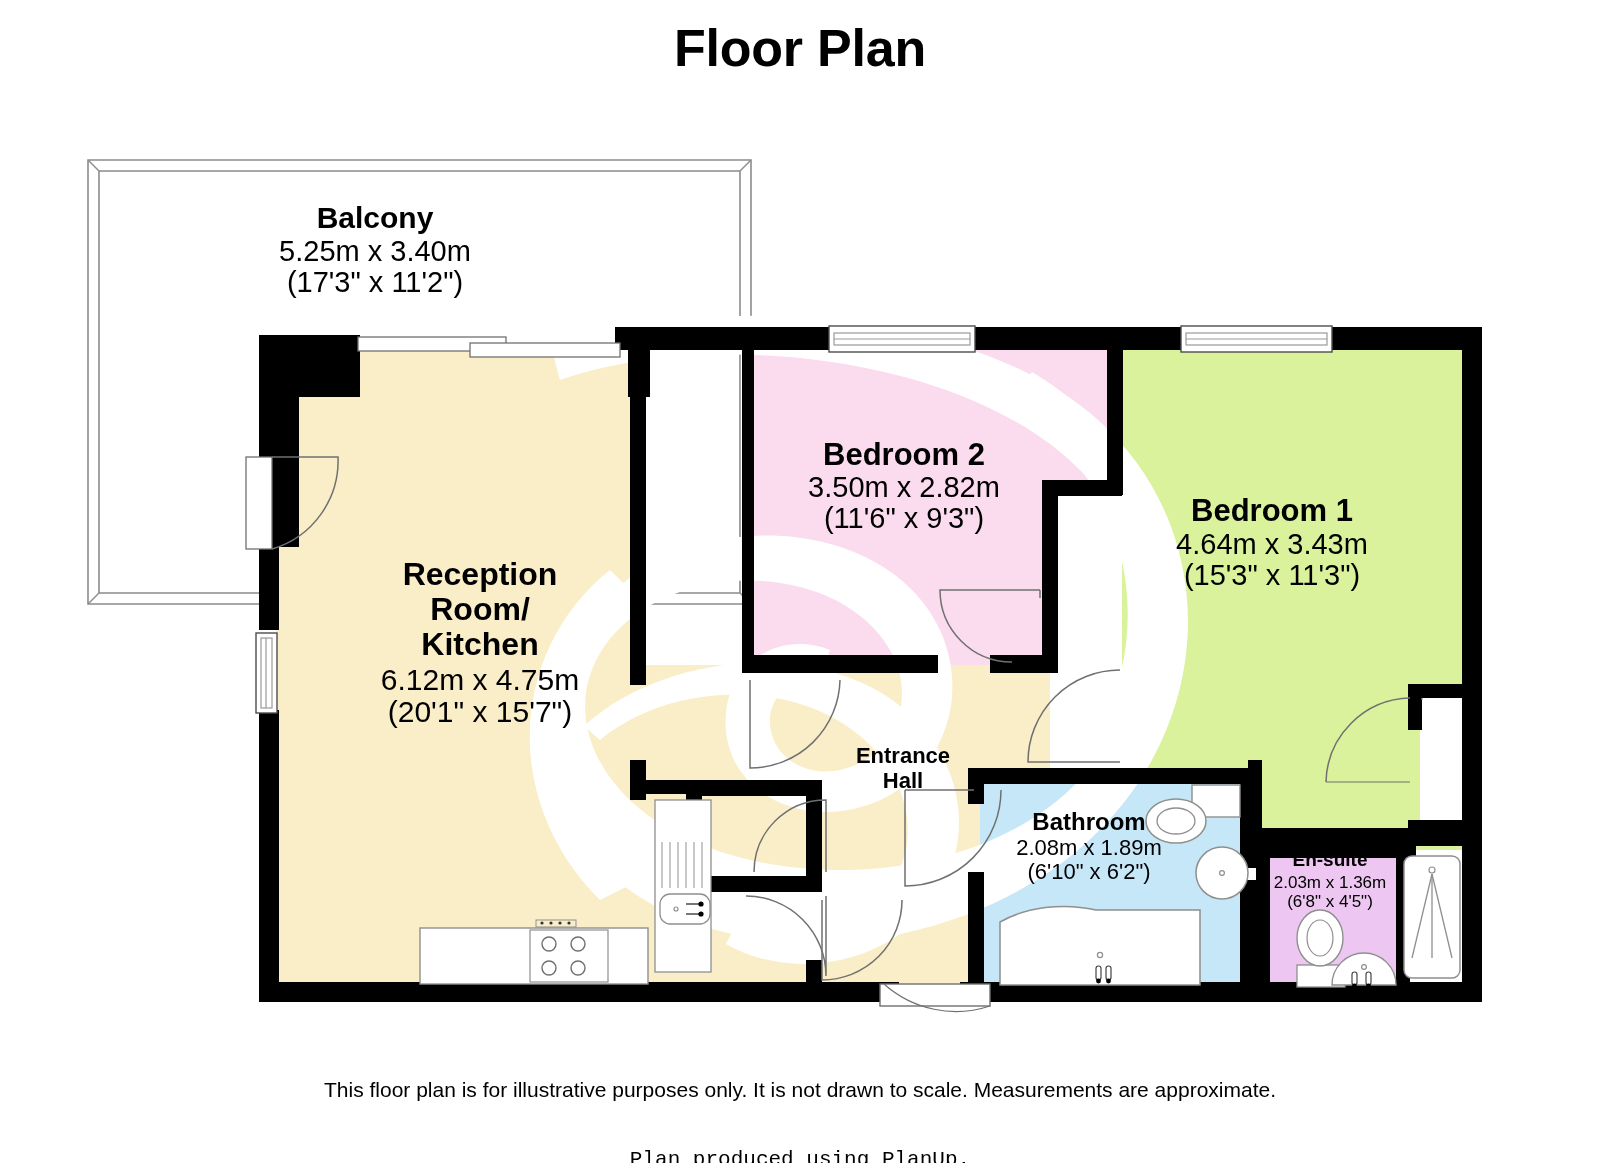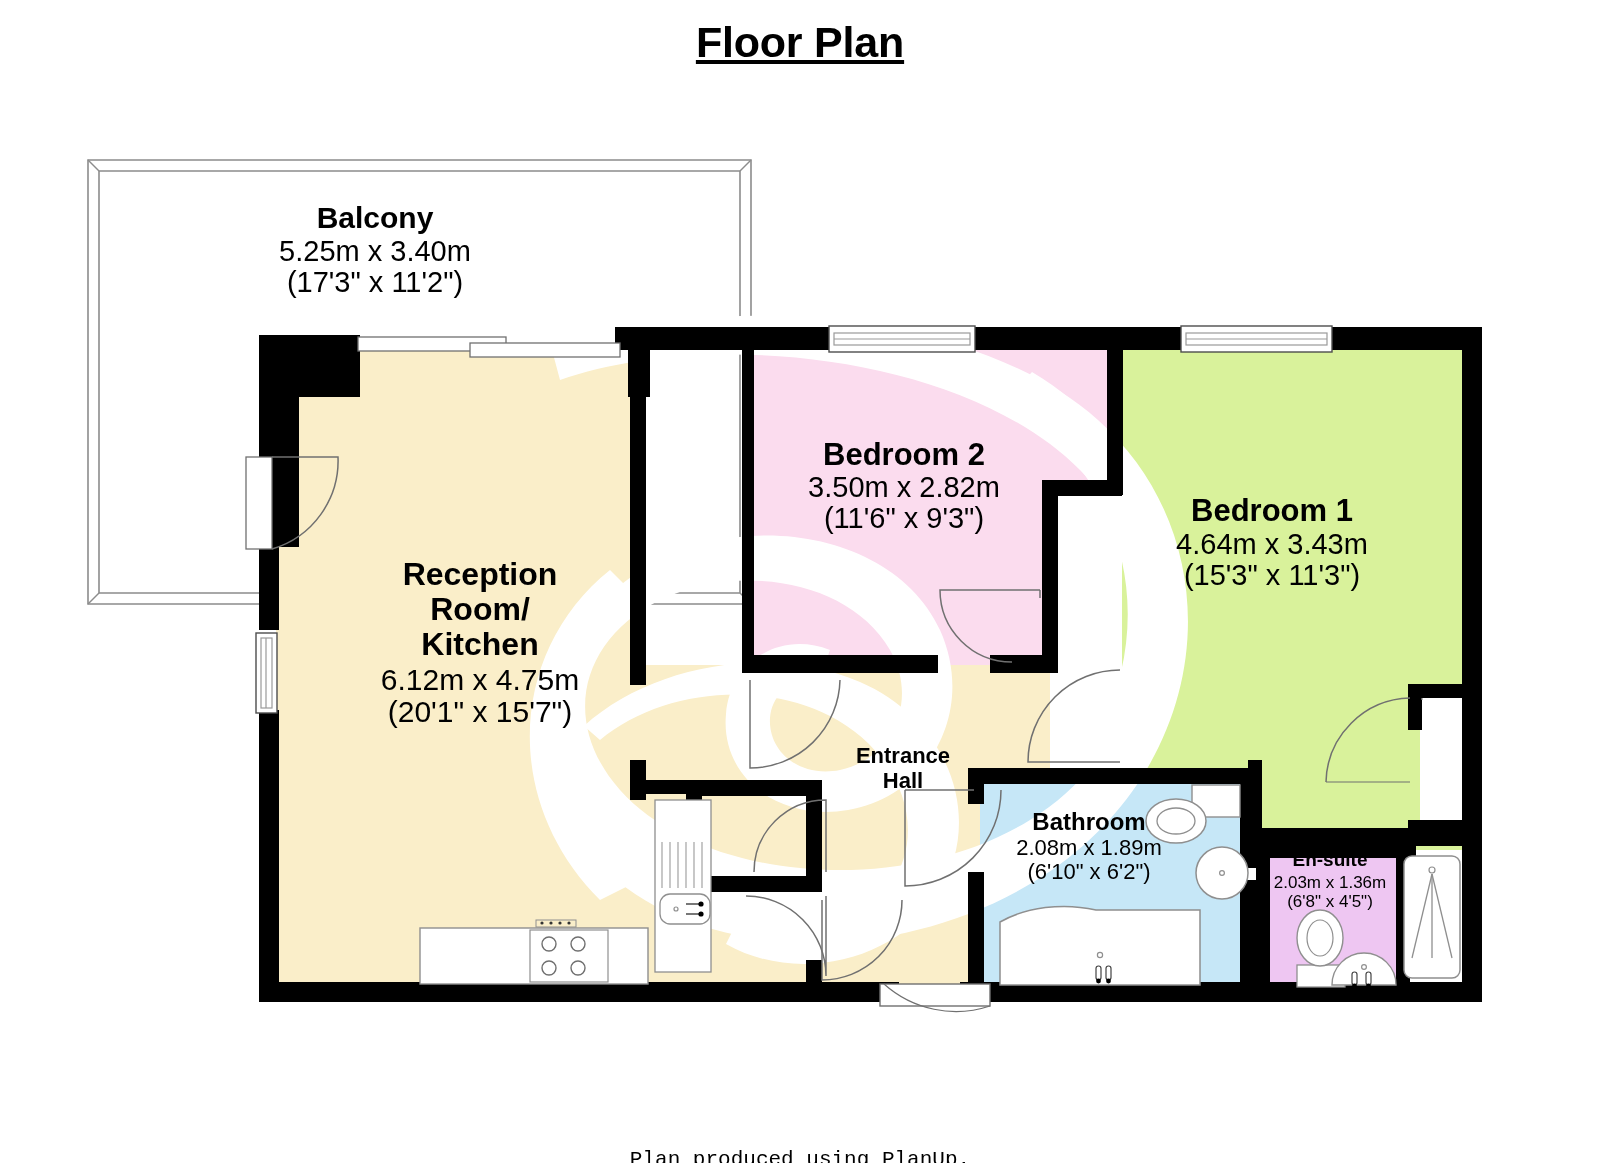--- a/index.html
+++ b/index.html
@@ -21,24 +21,23 @@
     width: 1600px;
     height: 1163px;
     background: #ffffff;
   }
   .title {
     position: absolute;
     top: 18px;
     left: 0;
     width: 1600px;
     text-align: center;
-    font-size: 43px;
+    font-size: 52px;
     font-weight: bold;
     letter-spacing: -0.2px;
-    text-decoration: underline;
   }
   .subtitle {
     position: absolute;
     top: 77px;
     left: 0;
     width: 1600px;
     text-align: center;
     font-size: 27px;
     font-weight: normal;
   }
@@ -414,15 +413,16 @@
 
       <g>
         <text class="room-name" x="1330" y="866" style="font-size:19px">En-suite</text>
         <text class="room-dim" x="1330" y="888" style="font-size:17px">2.03m x 1.36m</text>
         <text class="room-dim" x="1330" y="907" style="font-size:17px">(6'8" x 4'5")</text>
       </g>
 
     </g>
   </svg>
 
+  <div class="footer footer-1">This floor plan is for illustrative purposes only. It is not drawn to scale. Measurements are approximate.</div>
   <div class="footer footer-2">Plan produced using PlanUp.</div>
 
 </div>
 
 </body></html>

